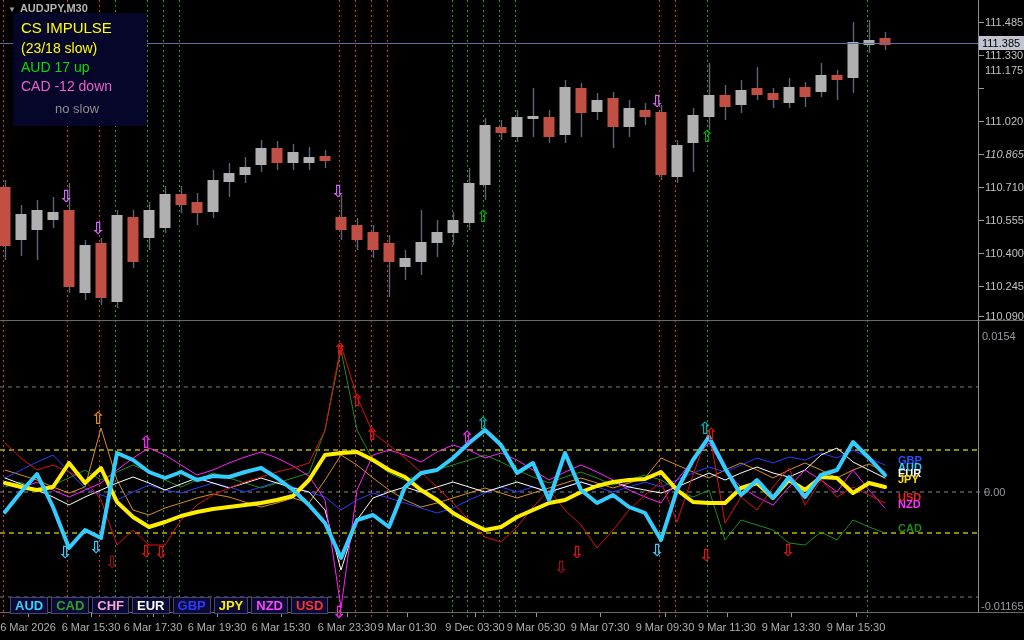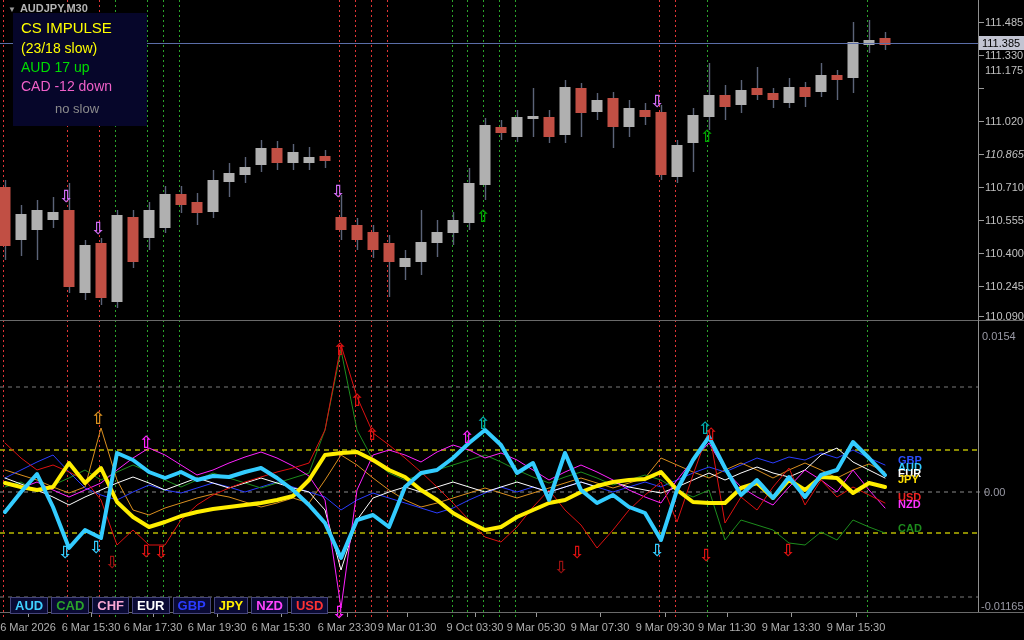--- a/index.html
+++ b/index.html
@@ -287,21 +287,21 @@
     <div class="abs plabel" style="top: 247px;">110.400</div>
     <div class="abs plabel" style="top: 280px;">110.245</div>
     <div class="abs plabel" style="top: 310px;">110.090</div>
     <div class="abs tlabel" style="left: 28px;">6 Mar 2026</div>
     <div class="abs tlabel" style="left: 91px;">6 Mar 15:30</div>
     <div class="abs tlabel" style="left: 153px;">6 Mar 17:30</div>
     <div class="abs tlabel" style="left: 217px;">6 Mar 19:30</div>
     <div class="abs tlabel" style="left: 281px;">6 Mar 15:30</div>
     <div class="abs tlabel" style="left: 347px;">6 Mar 23:30</div>
     <div class="abs tlabel" style="left: 407px;">9 Mar 01:30</div>
-    <div class="abs tlabel" style="left: 475px;">9 Oct 03:30</div>
+    <div class="abs tlabel" style="left: 475px;">9 Dec 03:30</div>
     <div class="abs tlabel" style="left: 536px;">9 Mar 05:30</div>
     <div class="abs tlabel" style="left: 600px;">9 Mar 07:30</div>
     <div class="abs tlabel" style="left: 665px;">9 Mar 09:30</div>
     <div class="abs tlabel" style="left: 727px;">9 Mar 11:30</div>
     <div class="abs tlabel" style="left: 791px;">9 Mar 13:30</div>
     <div class="abs tlabel" style="left: 856px;">9 Mar 15:30</div>
     <div class="abs rlabel" style="top: 455px; color: rgb(43, 80, 255);">GBP</div>
     <div class="abs rlabel" style="top: 462px; color: rgb(51, 204, 255);">AUD</div>
     <div class="abs rlabel" style="top: 468px; color: rgb(255, 255, 255);">EUR</div>
     <div class="abs rlabel" style="top: 474px; color: rgb(255, 224, 0);">JPY</div>

